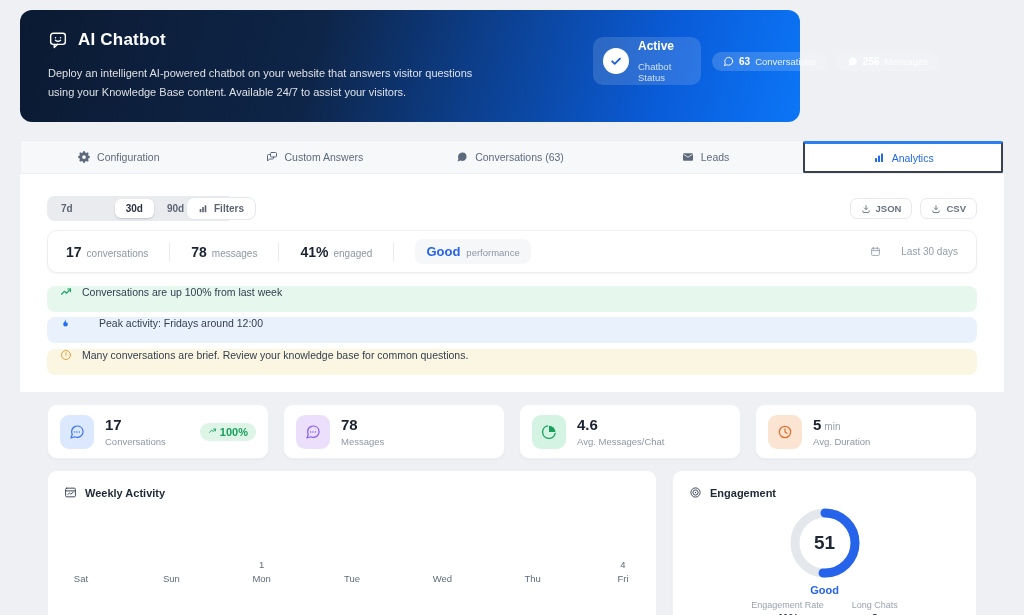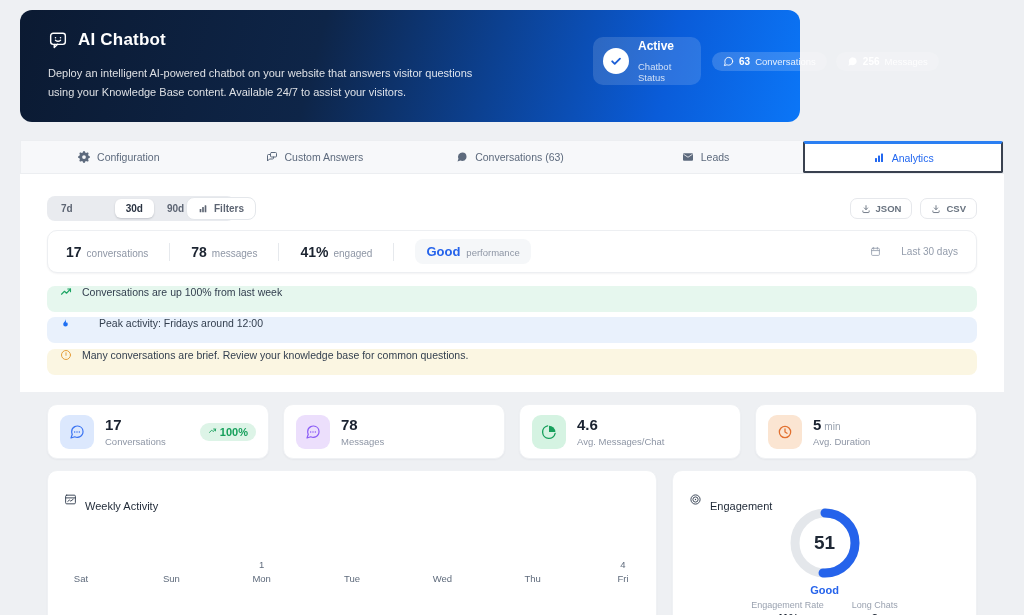--- a/index.html
+++ b/index.html
@@ -78,21 +78,21 @@
   .sc-label { font-size:9.5px; color:#8e96a5; margin-top:3px; }
   .sc-badge { margin-left:auto; background:#ddf4e7; color:#17a05c; border-radius:999px; padding:3px 8px; font-size:11px;
               font-weight:700; display:flex; align-items:flex-start; gap:3px; }
 
   
   .chart-card { position:absolute; top:470px; background:#fff; border:1px solid #eff1f4; border-radius:10px;
                 box-shadow:0 1px 2px rgba(16,24,40,.04); height:190px; }
   .weekly { left:47px; width:610px; }
   .engage { left:672px; width:305px; }
   .cc-header { display:flex; align-items:center; gap:8px; padding:15px 16px 0; }
-  .cc-title { font-size:11px; font-weight:400; color:#1e2836;margin-top:14px; }
+  .cc-title { font-size:11px; font-weight:700; color:#1e2836; }
   .bar-labels { position:absolute; left:16px; right:16px; top:88px; display:flex; justify-content:space-between; }
   .bar-col { width:34px; text-align:center; }
   .bar-val { height:14px; font-size:9.5px; color:#5f6b7c; }
   .bar-day { font-size:9.5px; color:#5f6b7c; }
   .donut-wrap { position:absolute; top:34px; left:50%; transform:translateX(-50%); width:76px; height:76px; }
   .donut-score { position:absolute; inset:0; display:flex; align-items:center; justify-content:center;
                  font-size:19px; font-weight:800; color:#1f2835; }
   .donut-rating { position:absolute; top:113px; width:100%; text-align:center; font-size:11px; font-weight:700; color:#2563eb; }
   .donut-metrics { position:absolute; top:129px; width:100%; display:flex; justify-content:center; gap:28px; }
   .dm-col { text-align:center; }

